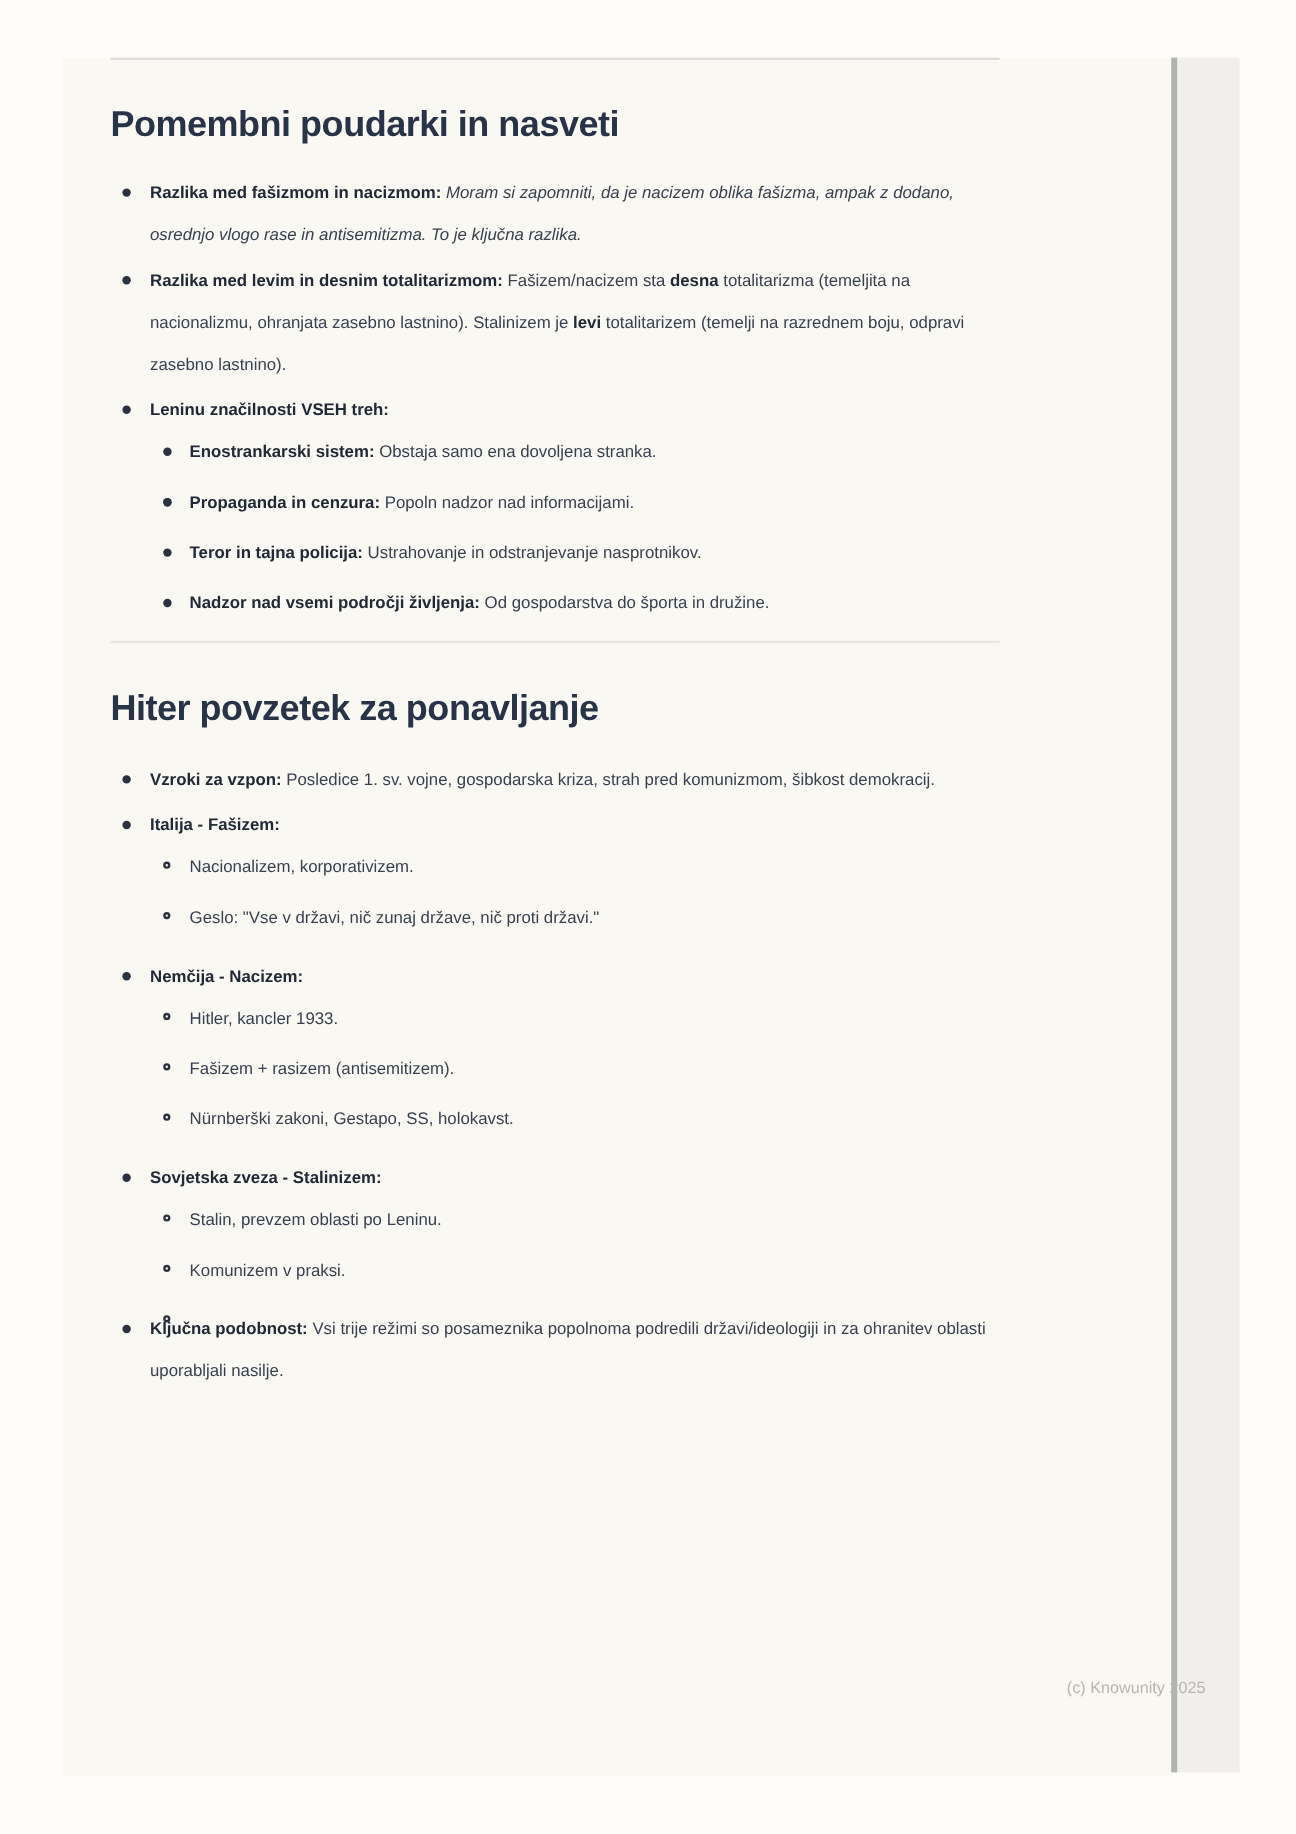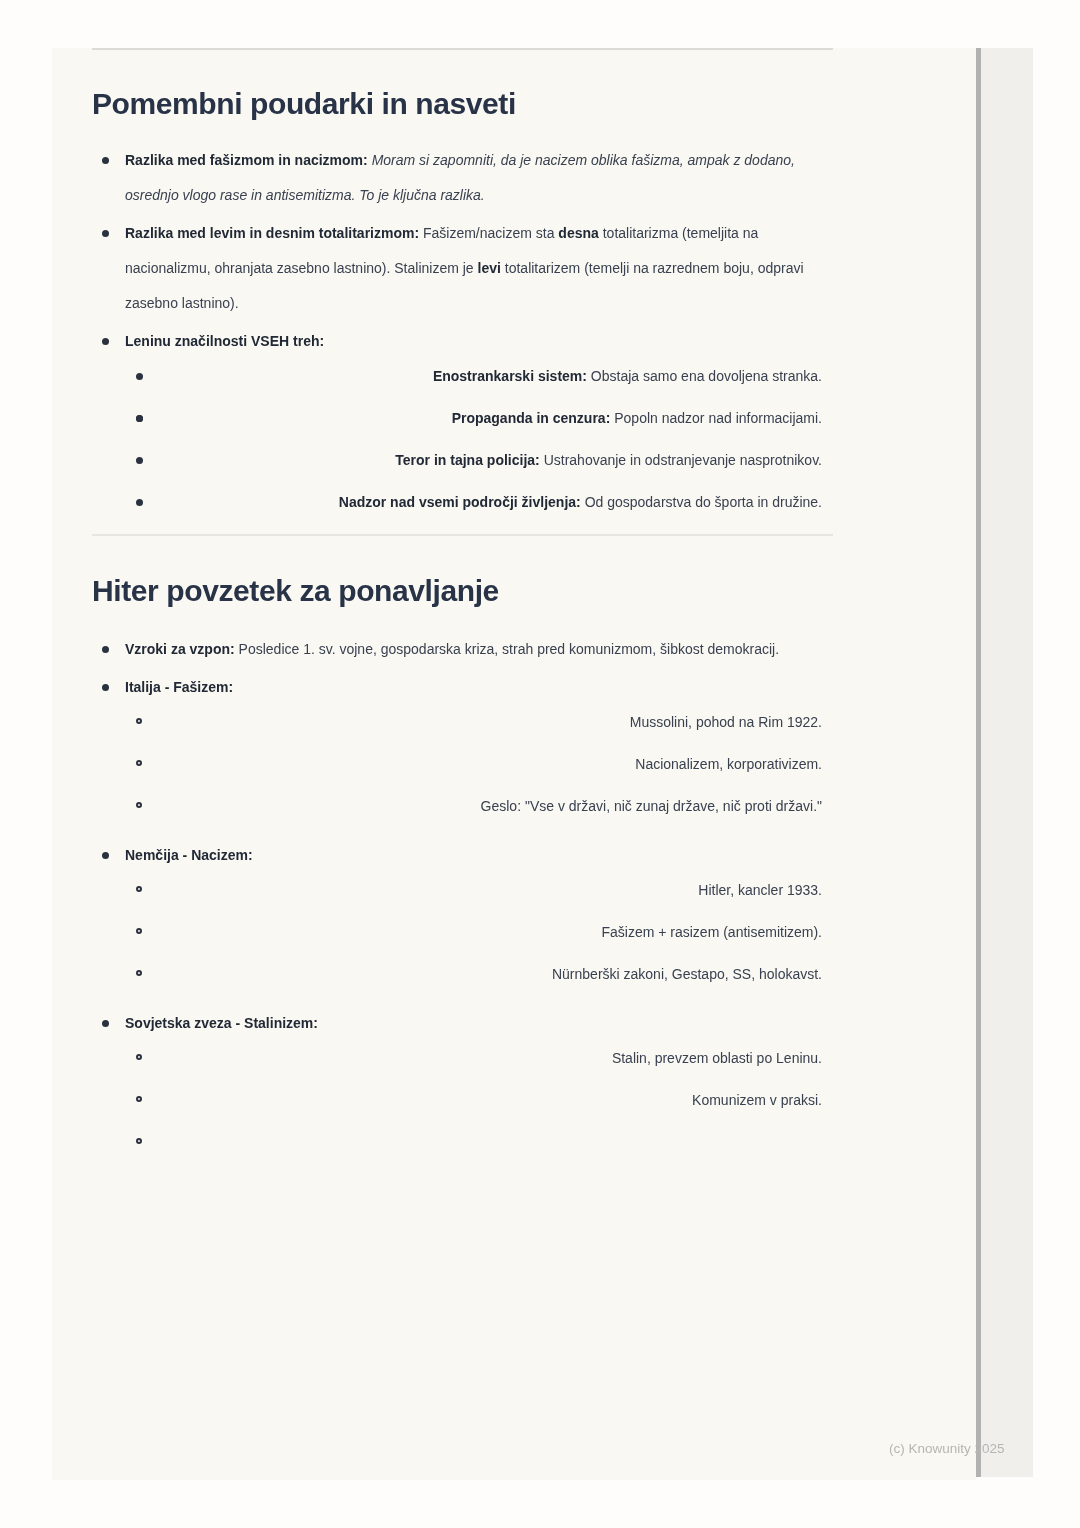--- a/index.html
+++ b/index.html
@@ -34,21 +34,21 @@
     margin: 0 0 20px 0;
   }
   section.sec2 h1.section-title { margin: 36px 0 22px 0; }
   hr.divider {
     border: none;
     border-top: 2px solid #e7e6e2;
     margin: 0;
     width: 741px;
   }
   ul.list, ul.sublist { list-style: none; margin: 0; padding: 0; }
-  ul.sublist { margin: 0 0 14px 0; text-align: right; }
+  ul.sublist { margin: 0 0 14px 0; }
   .li {
     position: relative;
     padding-left: 33px;
     margin: 3px 0;
     font-size: 14px;
     line-height: 35px;
     color: #394150;
     max-width: 730px;
   }
   ul.sublist .li { margin: 0 0 7px 0; }
@@ -77,21 +77,21 @@
   }
   .side-panel {
     position: absolute;
     left: 981px; top: 48px;
     width: 52px; height: 1429px;
     background: #f0efec;
     z-index: 2;
   }
   .watermark {
     position: absolute;
-    left: 889px; top: 1441px;
+    left: 889px; top: 1399px;
     font-size: 13.5px;
     color: #b6b5b2;
     z-index: 4;
     white-space: nowrap;
   }
 </style>
 </head>
 <body>
 
 <div class="page">
@@ -112,33 +112,33 @@
       </ul>
   </section>
 
   <hr class="divider">
 
   <section class="sec2">
     <h1 class="section-title">Hiter povzetek za ponavljanje</h1>
     <ul class="list">
         <li class="li"><span class="marker"></span><span class="txt"><span class="bold">Vzroki za vzpon: </span><span class="regular">Posledice 1. sv. vojne, gospodarska kriza, strah pred komunizmom, šibkost demokracij.</span></span></li>
         <li class="li"><span class="marker"></span><span class="txt"><span class="bold">Italija - Fašizem:</span></span><ul class="sublist">
-            <li class="li"><span class="marker circle"></span><span class="txt"><span class="regular">Mussolini, pohod na Rim 1922.</span></span></li>
             <li class="li"><span class="marker circle"></span><span class="txt"><span class="regular">Nacionalizem, korporativizem.</span></span></li>
             <li class="li"><span class="marker circle"></span><span class="txt"><span class="regular">Geslo: "Vse v državi, nič zunaj države, nič proti državi."</span></span></li>
           </ul></li>
         <li class="li"><span class="marker"></span><span class="txt"><span class="bold">Nemčija - Nacizem:</span></span><ul class="sublist">
             <li class="li"><span class="marker circle"></span><span class="txt"><span class="regular">Hitler, kancler 1933.</span></span></li>
             <li class="li"><span class="marker circle"></span><span class="txt"><span class="regular">Fašizem + rasizem (antisemitizem).</span></span></li>
             <li class="li"><span class="marker circle"></span><span class="txt"><span class="regular">Nürnberški zakoni, Gestapo, SS, holokavst.</span></span></li>
           </ul></li>
         <li class="li"><span class="marker"></span><span class="txt"><span class="bold">Sovjetska zveza - Stalinizem:</span></span><ul class="sublist">
             <li class="li"><span class="marker circle"></span><span class="txt"><span class="regular">Stalin, prevzem oblasti po Leninu.</span></span></li>
             <li class="li"><span class="marker circle"></span><span class="txt"><span class="regular">Komunizem v praksi.</span></span></li>
             <li class="li"><span class="marker circle"></span></li>
           </ul></li>
+        <li class="li"><span class="marker"></span><span class="txt"><span class="bold">Ključna podobnost: </span><span class="regular">Vsi trije režimi so posameznika popolnoma podredili državi/ideologiji in za ohranitev oblasti uporabljali nasilje.</span></span></li>
       </ul>
   </section>
 </div>
 
 <div class="scroll-line"></div>
 <div class="side-panel"></div>
 <div class="watermark">(c) Knowunity 2025</div>
 
 </body></html>

